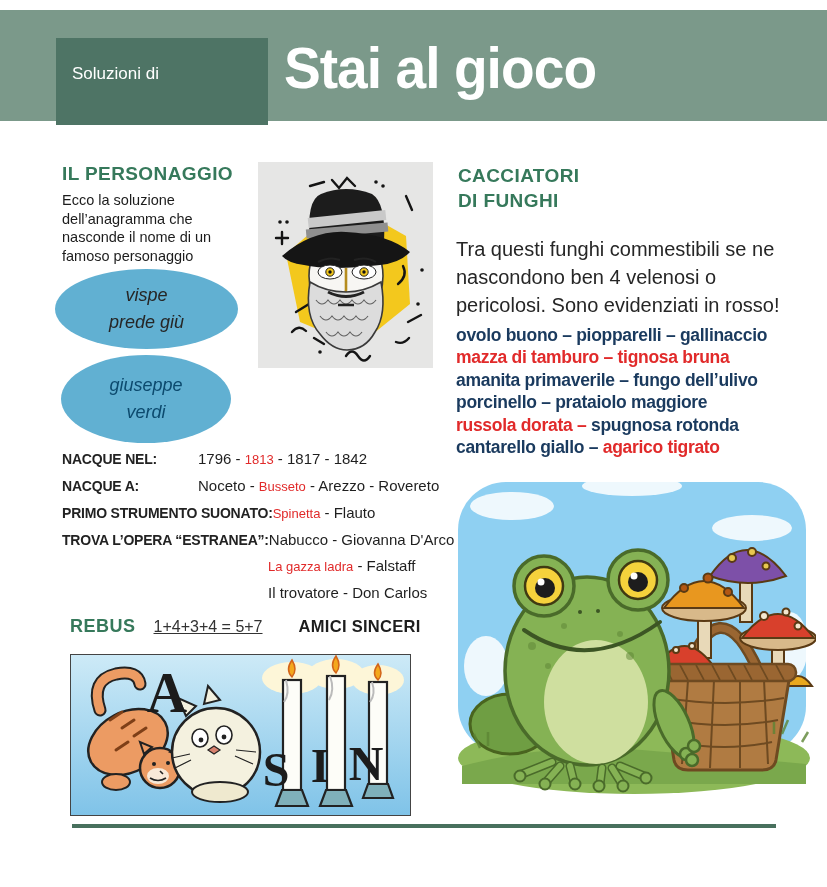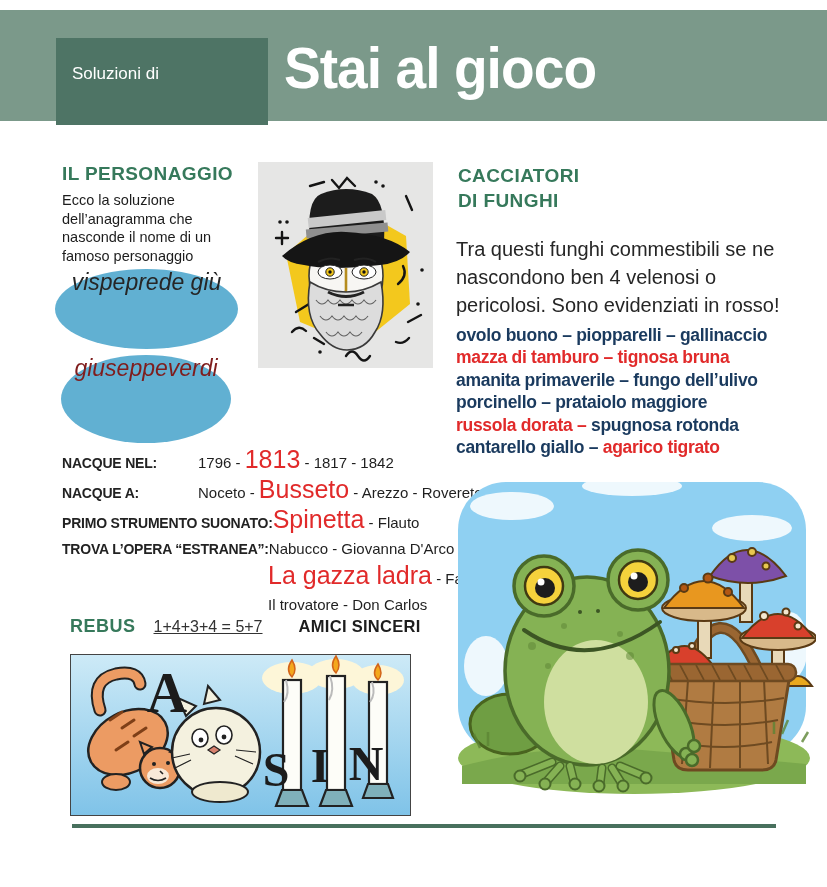--- a/index.html
+++ b/index.html
@@ -14,33 +14,33 @@
   .issue-line2{font-size:19px;font-weight:bold;line-height:25px;letter-spacing:.3px;}
   .main-title{position:absolute;left:240px;top:24px;width:400px;text-align:center;color:#ffffff;
               font-size:58px;font-weight:bold;letter-spacing:-1px;transform:scaleX(.95);}
 
   
   .h-green{color:#36795b;font-weight:bold;font-size:19px;letter-spacing:.4px;}
   .personaggio-h{position:absolute;left:62px;top:163px;}
   .personaggio-intro{position:absolute;left:62px;top:191px;width:182px;font-size:14.5px;
                      line-height:18.5px;color:#1c1c1c;}
   .portrait{position:absolute;left:258px;top:162px;width:175px;height:206px;}
-  .oval{position:absolute;border-radius:50%;background:#61b0d2;display:flex;flex-direction:row;
-        align-items:flex-start;justify-content:center;font-style:italic;font-size:23px;line-height:27px;}
+  .oval{position:absolute;border-radius:50%;background:#61b0d2;display:flex;flex-direction:column;
+        align-items:center;justify-content:center;font-style:italic;font-size:18px;line-height:27px;}
   .oval1{left:55px;top:269px;width:183px;height:80px;color:#262626;}
-  .oval2{left:61px;top:355px;width:170px;height:88px;color:#7f1d1d;}
+  .oval2{left:61px;top:355px;width:170px;height:88px;color:#0c4a6e;}
 
   .quiz{position:absolute;left:62px;top:448px;width:400px;}
   .quiz-row,.quiz-cont{line-height:22px;margin-bottom:4px;white-space:nowrap;}
   .quiz-label{display:inline-block;min-width:136px;font-weight:bold;font-size:14px;
               letter-spacing:-.2px;color:#222222;}
   .quiz-answer{font-size:15px;color:#1f1f1f;}
   .quiz-cont{margin-left:206px;}
   .red{color:#e12a2a;}
-  .big{font-size:25px;}
+  .big{font-size:13px;}
 
   .rebus-row{position:absolute;left:70px;top:616px;display:flex;align-items:baseline;}
   .rebus-h{color:#36795b;font-weight:bold;font-size:18px;letter-spacing:.5px;}
   .rebus-eq{margin-left:18px;font-size:16px;color:#333333;text-decoration:underline;}
   .rebus-sol{margin-left:36px;font-size:16.5px;font-weight:bold;color:#1d1d1d;letter-spacing:.3px;}
   .rebus-pic{position:absolute;left:70px;top:654px;width:341px;height:162px;}
 
   
   .funghi-h{position:absolute;left:458px;top:163px;line-height:25px;}
   .funghi-intro{position:absolute;left:456px;top:235px;width:350px;font-size:20px;

